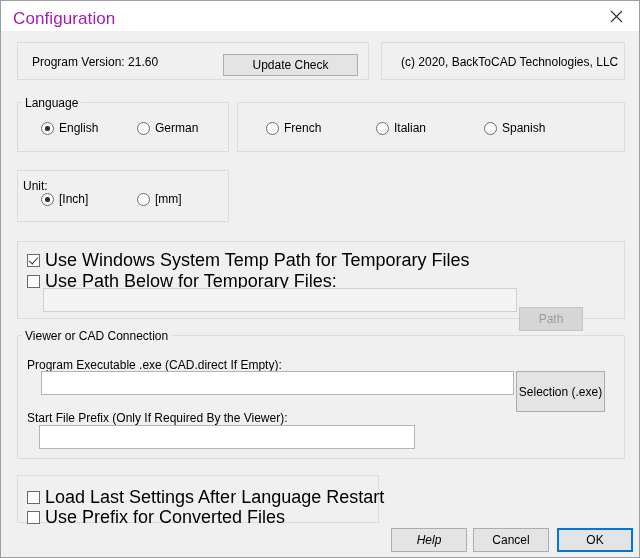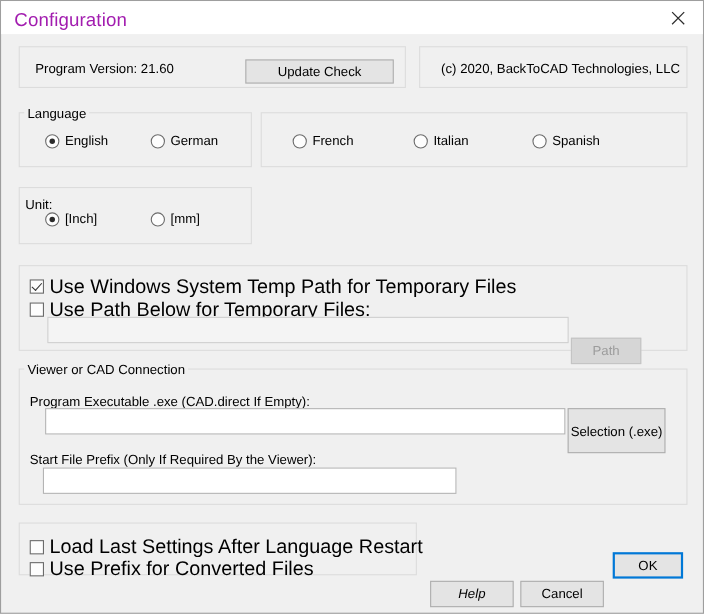--- a/index.html
+++ b/index.html
@@ -279,15 +279,15 @@
     <span class="check-mark"></span>
     <span class="check-label">Load Last Settings After Language Restart</span>
   </div>
   <div class="checkbox" style="left:26px; top:506px;">
     <span class="check-mark"></span>
     <span class="check-label">Use Prefix for Converted Files</span>
   </div>
 
   <button class="btn" style="left:390px; top:527px; width:76px; height:24px;font-style:italic;">Help</button>
   <button class="btn" style="left:472px; top:527px; width:76px; height:24px;">Cancel</button>
-  <button class="btn default" style="left:556px; top:501px; width:64px; height:24px;">OK</button>
+  <button class="btn default" style="left:556px; top:527px; width:76px; height:24px;">OK</button>
 
 </div>
 
 </body></html>

